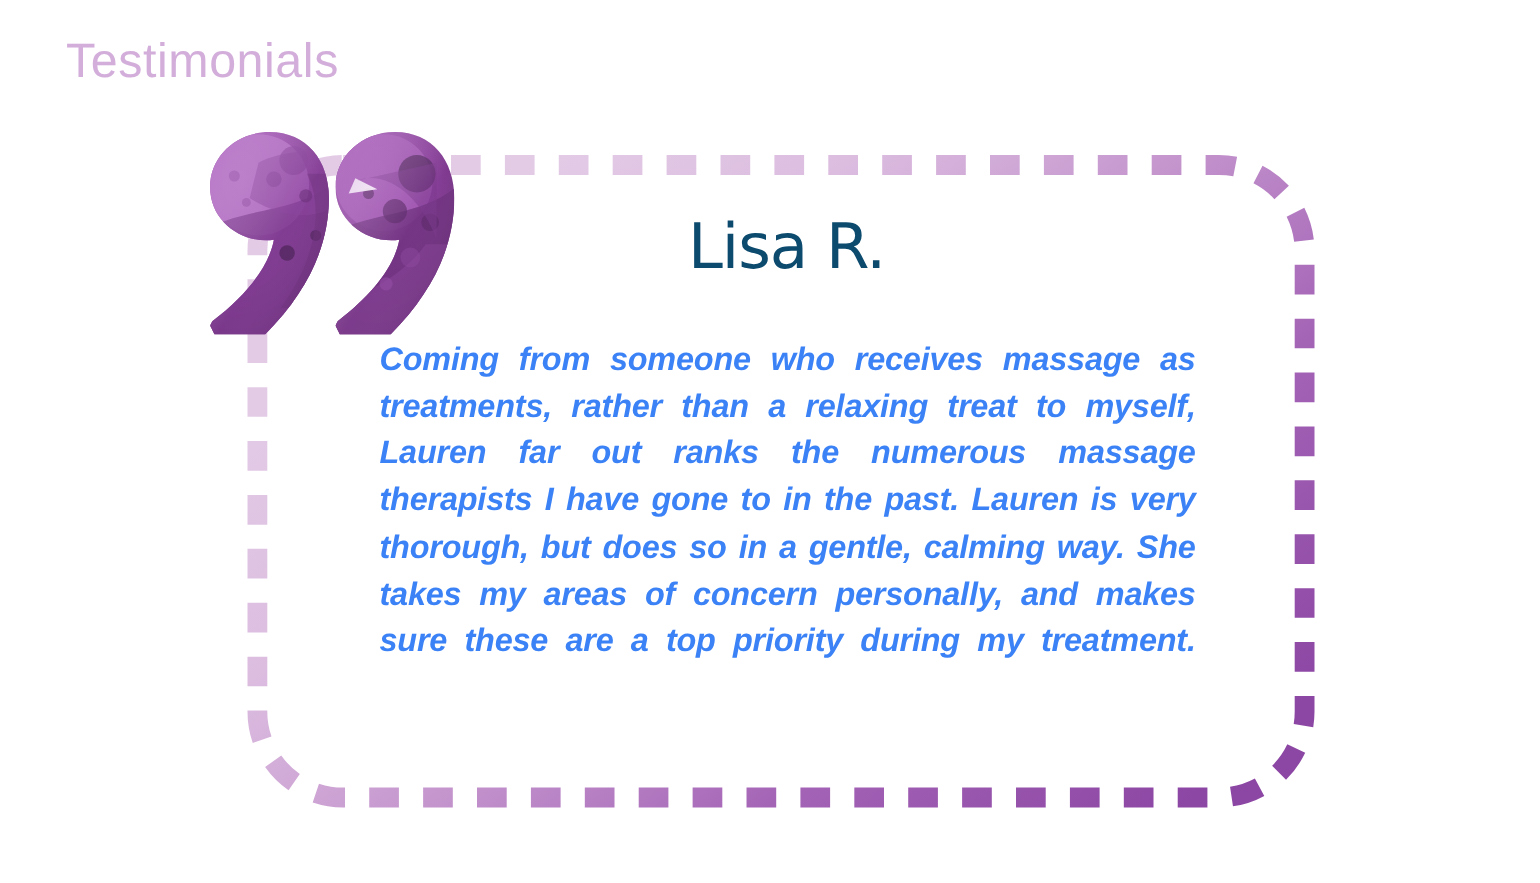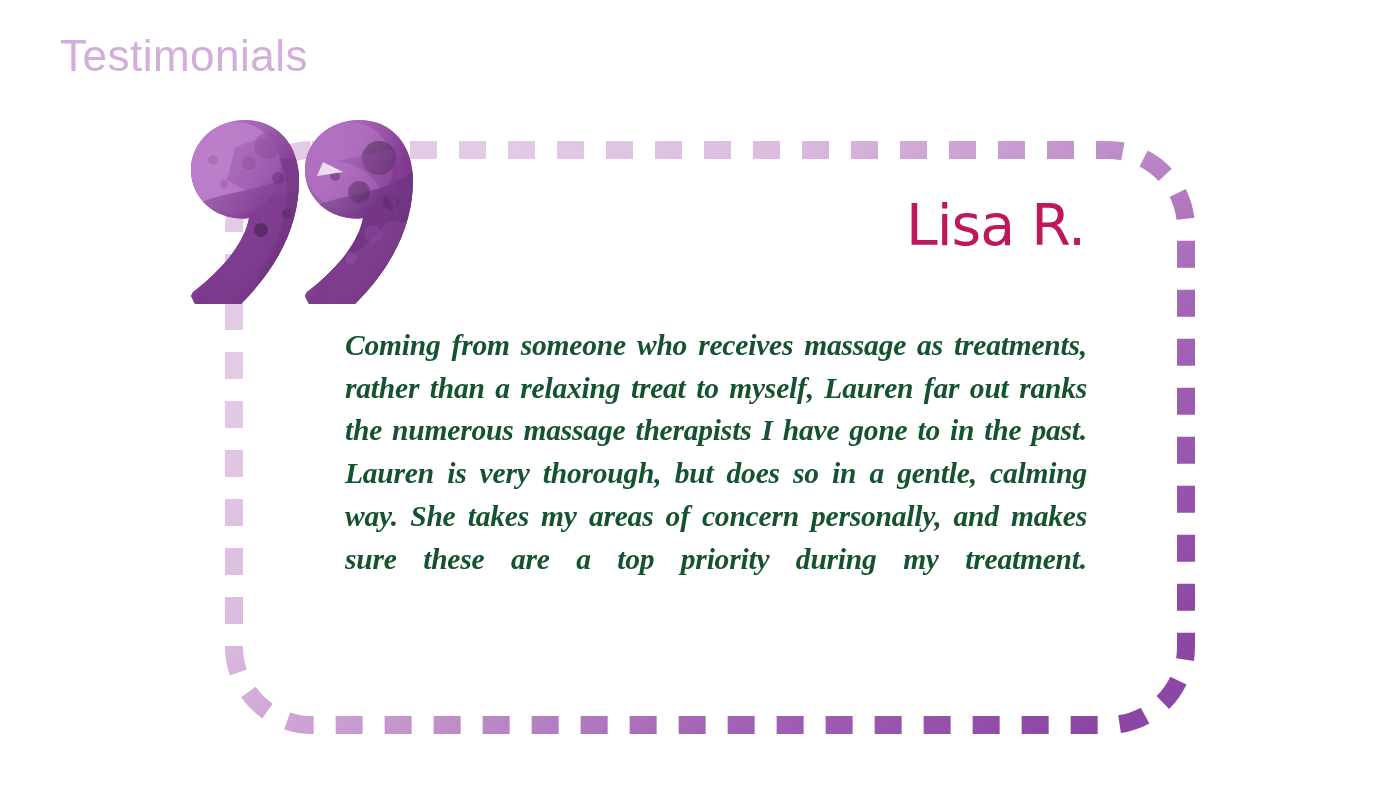--- a/index.html
+++ b/index.html
@@ -54,44 +54,44 @@
     height: 190px;
     z-index: 4;
   }
 
   
   #author-name {
     position: absolute;
     left: 345px;
     top: 196px;
     width: 740px;
-    text-align: right;
+    text-align: center;
     font-family: "DejaVu Sans", sans-serif;
     font-weight: 400;
     font-size: 57px;
     letter-spacing: -1px;
-    color: #be185d;
+    color: #0c4a6e;
     line-height: 1.05;
     z-index: 3;
   }
 
   
   #quote-body {
     position: absolute;
     left: 345px;
-    top: 324px;
+    top: 306px;
     width: 742px;
     text-align: justify;
     text-justify: inter-word;
-    font-family: Liberation Serif, serif;
+    font-family: Liberation Sans, sans-serif;
     font-weight: bold;
     font-style: italic;
     font-size: 29.5px;
     line-height: 42.7px;
-    color: #14532d;
+    color: #3b82f6;
     z-index: 3;
     letter-spacing: -0.2px;
   }
   #quote-body::after {
     content: "";
     display: inline-block;
     width: 100%;
   }
 </style>
 </head>

